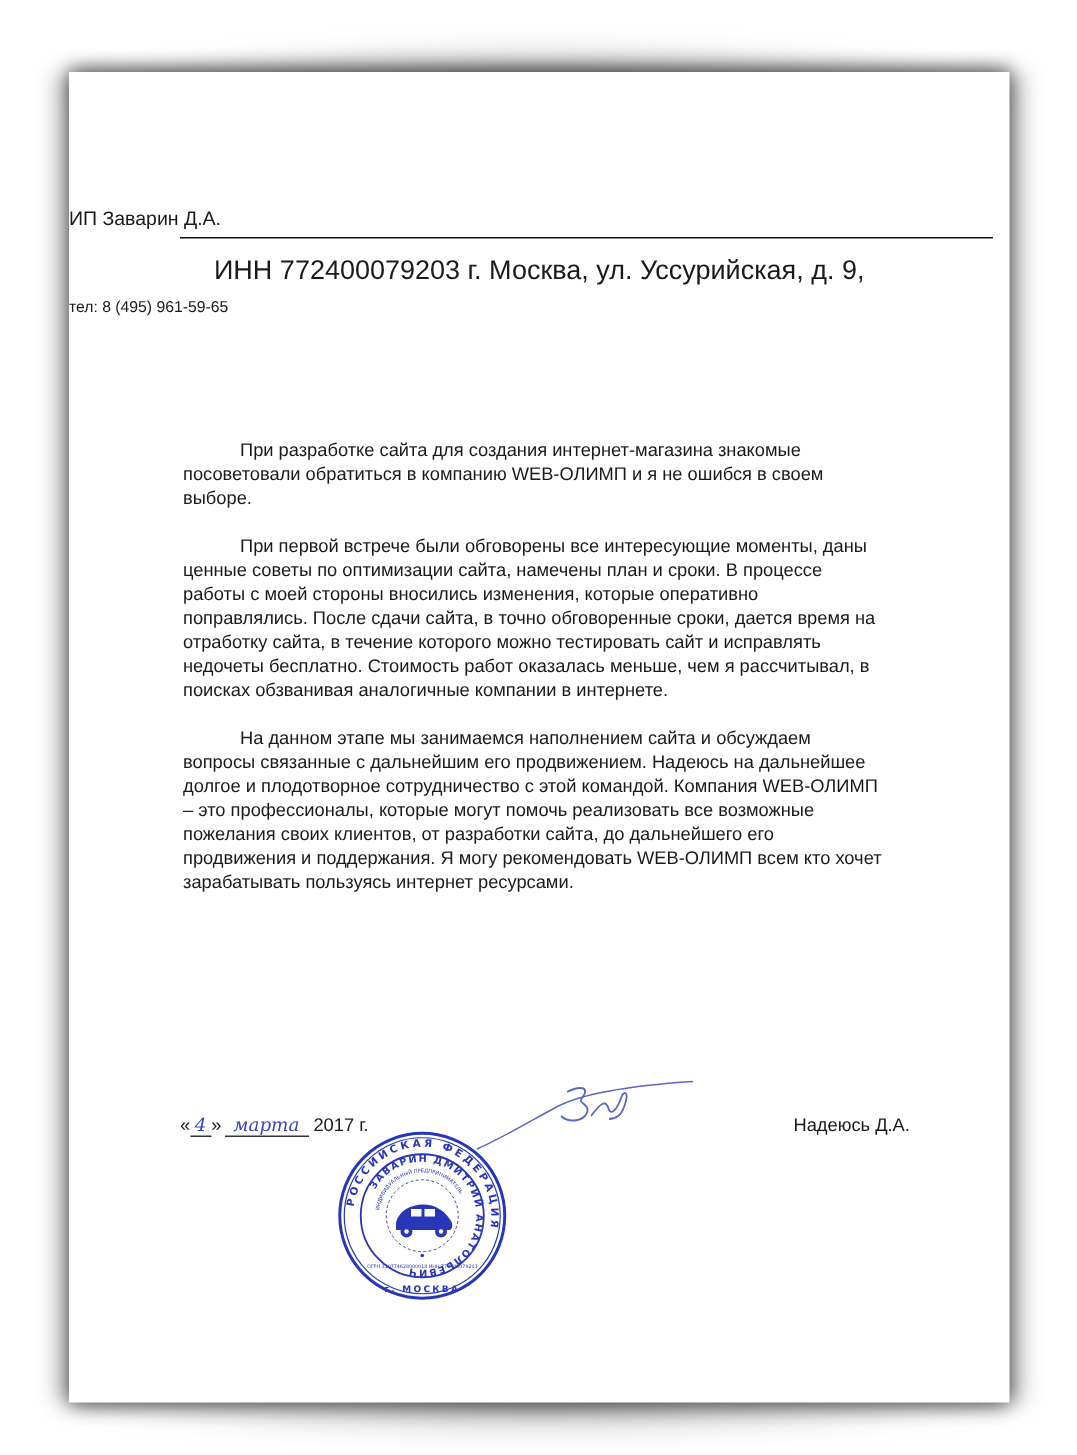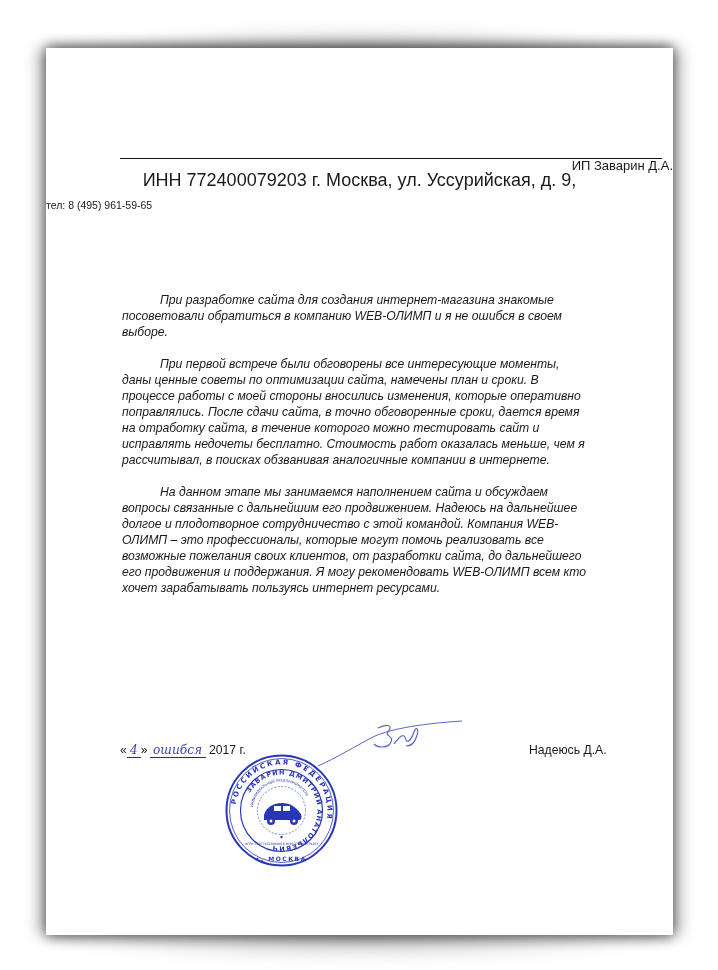--- a/index.html
+++ b/index.html
@@ -15,35 +15,35 @@
   .shadow-bottom {
     position:absolute; left:40px; top:930px; width:638px; height:30px;
     background: radial-gradient(ellipse at 50% 0%, rgba(80,80,80,0.45) 0%, rgba(120,120,120,0.25) 40%, rgba(255,255,255,0) 75%);
     filter: blur(6px);
   }
   .page {
     position:absolute; left:46px; top:48px; width:627px; height:887px; background:#fff;
     box-shadow: -8px 0 14px rgba(0,0,0,0.28), 8px 0 14px rgba(0,0,0,0.28), 0 -4px 10px rgba(0,0,0,0.3), 0 4px 10px rgba(0,0,0,0.25);
   }
   .hdr-name {
-    position:absolute; left:0; width:100%; top:90px; text-align:right; font-size:13px;margin-top:20px;
+    position:absolute; left:0; width:100%; top:90px; text-align:left; font-size:13px;
   }
   .hdr-rule {
     position:absolute; left:74px; width:542px; top:110px; height:0; border-top:1.5px solid #111;
   }
   .hdr-inn {
     position:absolute; left:0; width:100%; top:122px; text-align:center; font-size:18px;
   }
   .hdr-tel {
     position:absolute; left:0; width:100%; top:151px; font-size:10.5px;
   }
   .body-text {
     position:absolute; left:76px; width:470px; font-size:12.2px; line-height:16px;
   }
-  .body-text p { margin:0 0 16px 0; text-indent:38px;font-style:italic; }
+  .body-text p { margin:0 0 16px 0; text-indent:38px; }
   .date-line {
     position:absolute; left:74px; top:695px; font-size:12.2px; white-space:nowrap;
   }
   .hand { font-family:"DejaVu Serif", serif; font-style:italic; color:#3b47b8; }
   .blank { display:inline-block; border-bottom:1px solid #333; text-align:center; }
   .sign-name {
     position:absolute; left:483px; top:695px; font-size:12.2px;
   }
   .signature { position:absolute; left:270px; top:670px; }
   .stamp { position:absolute; left:178px; top:705px; }
@@ -60,21 +60,21 @@
   <div class="hdr-inn">ИНН 772400079203 г. Москва, ул. Уссурийская, д. 9,</div>
   <div class="hdr-tel">тел: 8 (495) 961-59-65</div>
 
   <div class="body-text" style="top:244px;">
     <p>При разработке сайта для создания интернет-магазина знакомые посоветовали обратиться в компанию WEB-ОЛИМП и я не ошибся в своем выборе.</p>
     <p>При первой встрече были обговорены все интересующие моменты, даны ценные советы по оптимизации сайта, намечены план и сроки. В процессе работы с моей стороны вносились изменения, которые оперативно поправлялись. После сдачи сайта, в точно обговоренные сроки, дается время на отработку сайта, в течение которого можно тестировать сайт и исправлять недочеты бесплатно. Стоимость работ оказалась меньше, чем я рассчитывал, в поисках обзванивая аналогичные компании в интернете.</p>
     <p>На данном этапе мы занимаемся наполнением сайта и обсуждаем вопросы связанные с дальнейшим его продвижением. Надеюсь на дальнейшее долгое и плодотворное сотрудничество с этой командой. Компания WEB-ОЛИМП – это профессионалы, которые могут помочь реализовать все возможные пожелания своих клиентов, от разработки сайта, до дальнейшего его продвижения и поддержания.  Я могу рекомендовать WEB-ОЛИМП всем кто хочет зарабатывать пользуясь интернет ресурсами.</p>
   </div>
 
   <div class="date-line">
-    <span>«</span><span class="blank" style="width:14px;"><span class="hand">4</span></span><span>»</span><span class="blank" style="width:56px; margin-left:2px;"><span class="hand">ошибся</span></span>
+    <span>«</span><span class="blank" style="width:14px;"><span class="hand">4</span></span><span>»</span><span class="blank" style="width:56px; margin-left:2px;"><span class="hand">марта</span></span>
     <span>2017 г.</span>
   </div>
 
   <div class="sign-name">Надеюсь Д.А.</div>
 
   <svg class="signature" width="150" height="50" viewBox="0 0 150 50">
     <path d="M2 48 C 20 40, 40 28, 55 20 C 70 12, 100 6, 146 3" fill="none" stroke="#5a66c8" stroke-width="1"></path>
     <path d="M62 10 C 70 6, 78 6, 72 14 C 68 18, 80 18, 74 26 C 70 30, 62 30, 58 26" fill="none" stroke="#5a66c8" stroke-width="1.2"></path>
     <path d="M78 26 C 84 18, 88 14, 90 22 C 92 26, 96 20, 98 14 C 100 8, 104 10, 100 20 C 98 26, 94 28, 90 28" fill="none" stroke="#5a66c8" stroke-width="1.2"></path>
   </svg>

